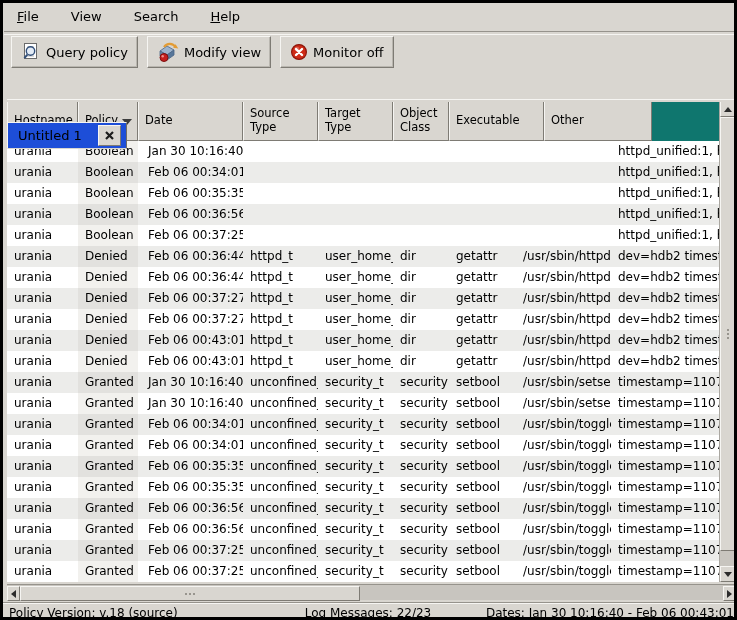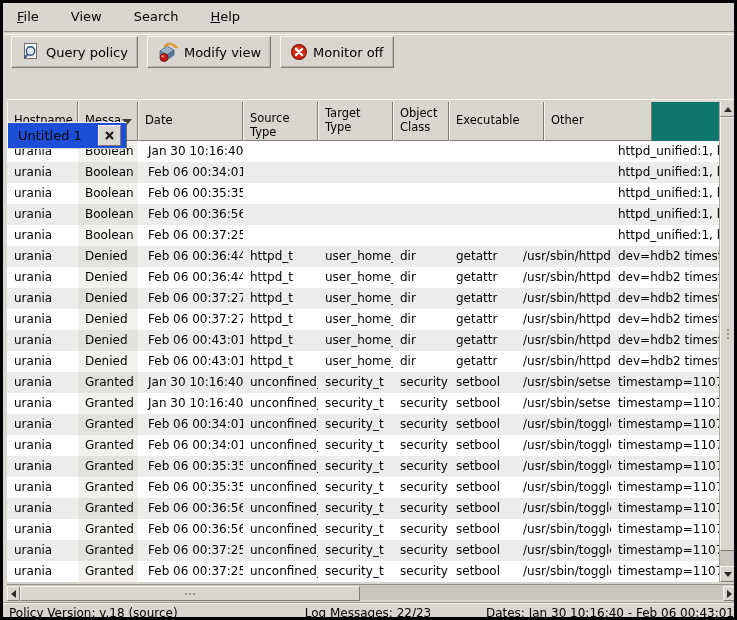--- a/index.html
+++ b/index.html
@@ -43,21 +43,21 @@
     border-top:6px solid #3c3c3c;}
   .tbody{position:absolute;left:0;top:40px;width:712px;height:441px;background:#fff;overflow:hidden;}
   .trow{display:flex;height:21px;}
   .trow.odd{background:#ffffff;}
   .trow.even{background:#ececea;}
   .tcell{box-sizing:border-box;height:21px;padding:3px 0 0 7px;font-size:12px;
     white-space:nowrap;overflow:hidden;}
   .tcell.col2{padding-left:10px;text-align:right;}
   .trow.odd .tcell.sorted{background:#f2f1ee;}
   .trow.even .tcell.sorted{background:#e2e1de;}
-  .col0{width:71px;}.col1{width:60px;}.col2{width:105px;}.col3{width:75px;align-items:flex-end;}
+  .col0{width:71px;}.col1{width:60px;}.col2{width:105px;}.col3{width:75px;}
   .col4{width:75px;}.col5{width:56px;}.col6{width:67px;}.col7{width:95px;}.col8{width:108px;}
   
   .vscroll{position:absolute;right:0;top:0;width:17px;height:481px;background:#c8c5bf;
     border-left:1px solid #aaa7a1;box-sizing:border-box;}
   .sbtn{position:absolute;width:16px;height:16px;background:#d9d6d0;box-sizing:border-box;
     border:1px solid;border-color:#f6f5f2 #7e7b74 #7e7b74 #f6f5f2;
     display:flex;align-items:center;justify-content:center;cursor:default;}
   .vscroll .up{top:0;right:0;}
   .vscroll .down{bottom:0;right:0;}
   .vthumb{position:absolute;top:16px;right:0;width:16px;height:434px;background:#d9d6d0;
@@ -144,21 +144,21 @@
         <svg width="11" height="11" viewBox="0 0 11 11">
           <path d="M2 2 L9 9 M9 2 L2 9" stroke="#1d1d1d" stroke-width="2.2"></path>
         </svg>
       </span>
     </span>
   </div>
 
   <div class="table">
     <div class="thead">
         <div class="hcell col0"><span>Hostname</span></div>
-        <div class="hcell col1"><span>Messa</span><span class="sort-arrow"></span></div>
+        <div class="hcell col1"><span>Policy</span><span class="sort-arrow"></span></div>
         <div class="hcell col2"><span>Date</span></div>
         <div class="hcell col3"><span>Source
 Type</span></div>
         <div class="hcell col4"><span>Target
 Type</span></div>
         <div class="hcell col5"><span>Object
 Class</span></div>
         <div class="hcell col7"><span>Executable</span></div>
         <div class="hcell col8"><span>Other</span></div>
       </div>

